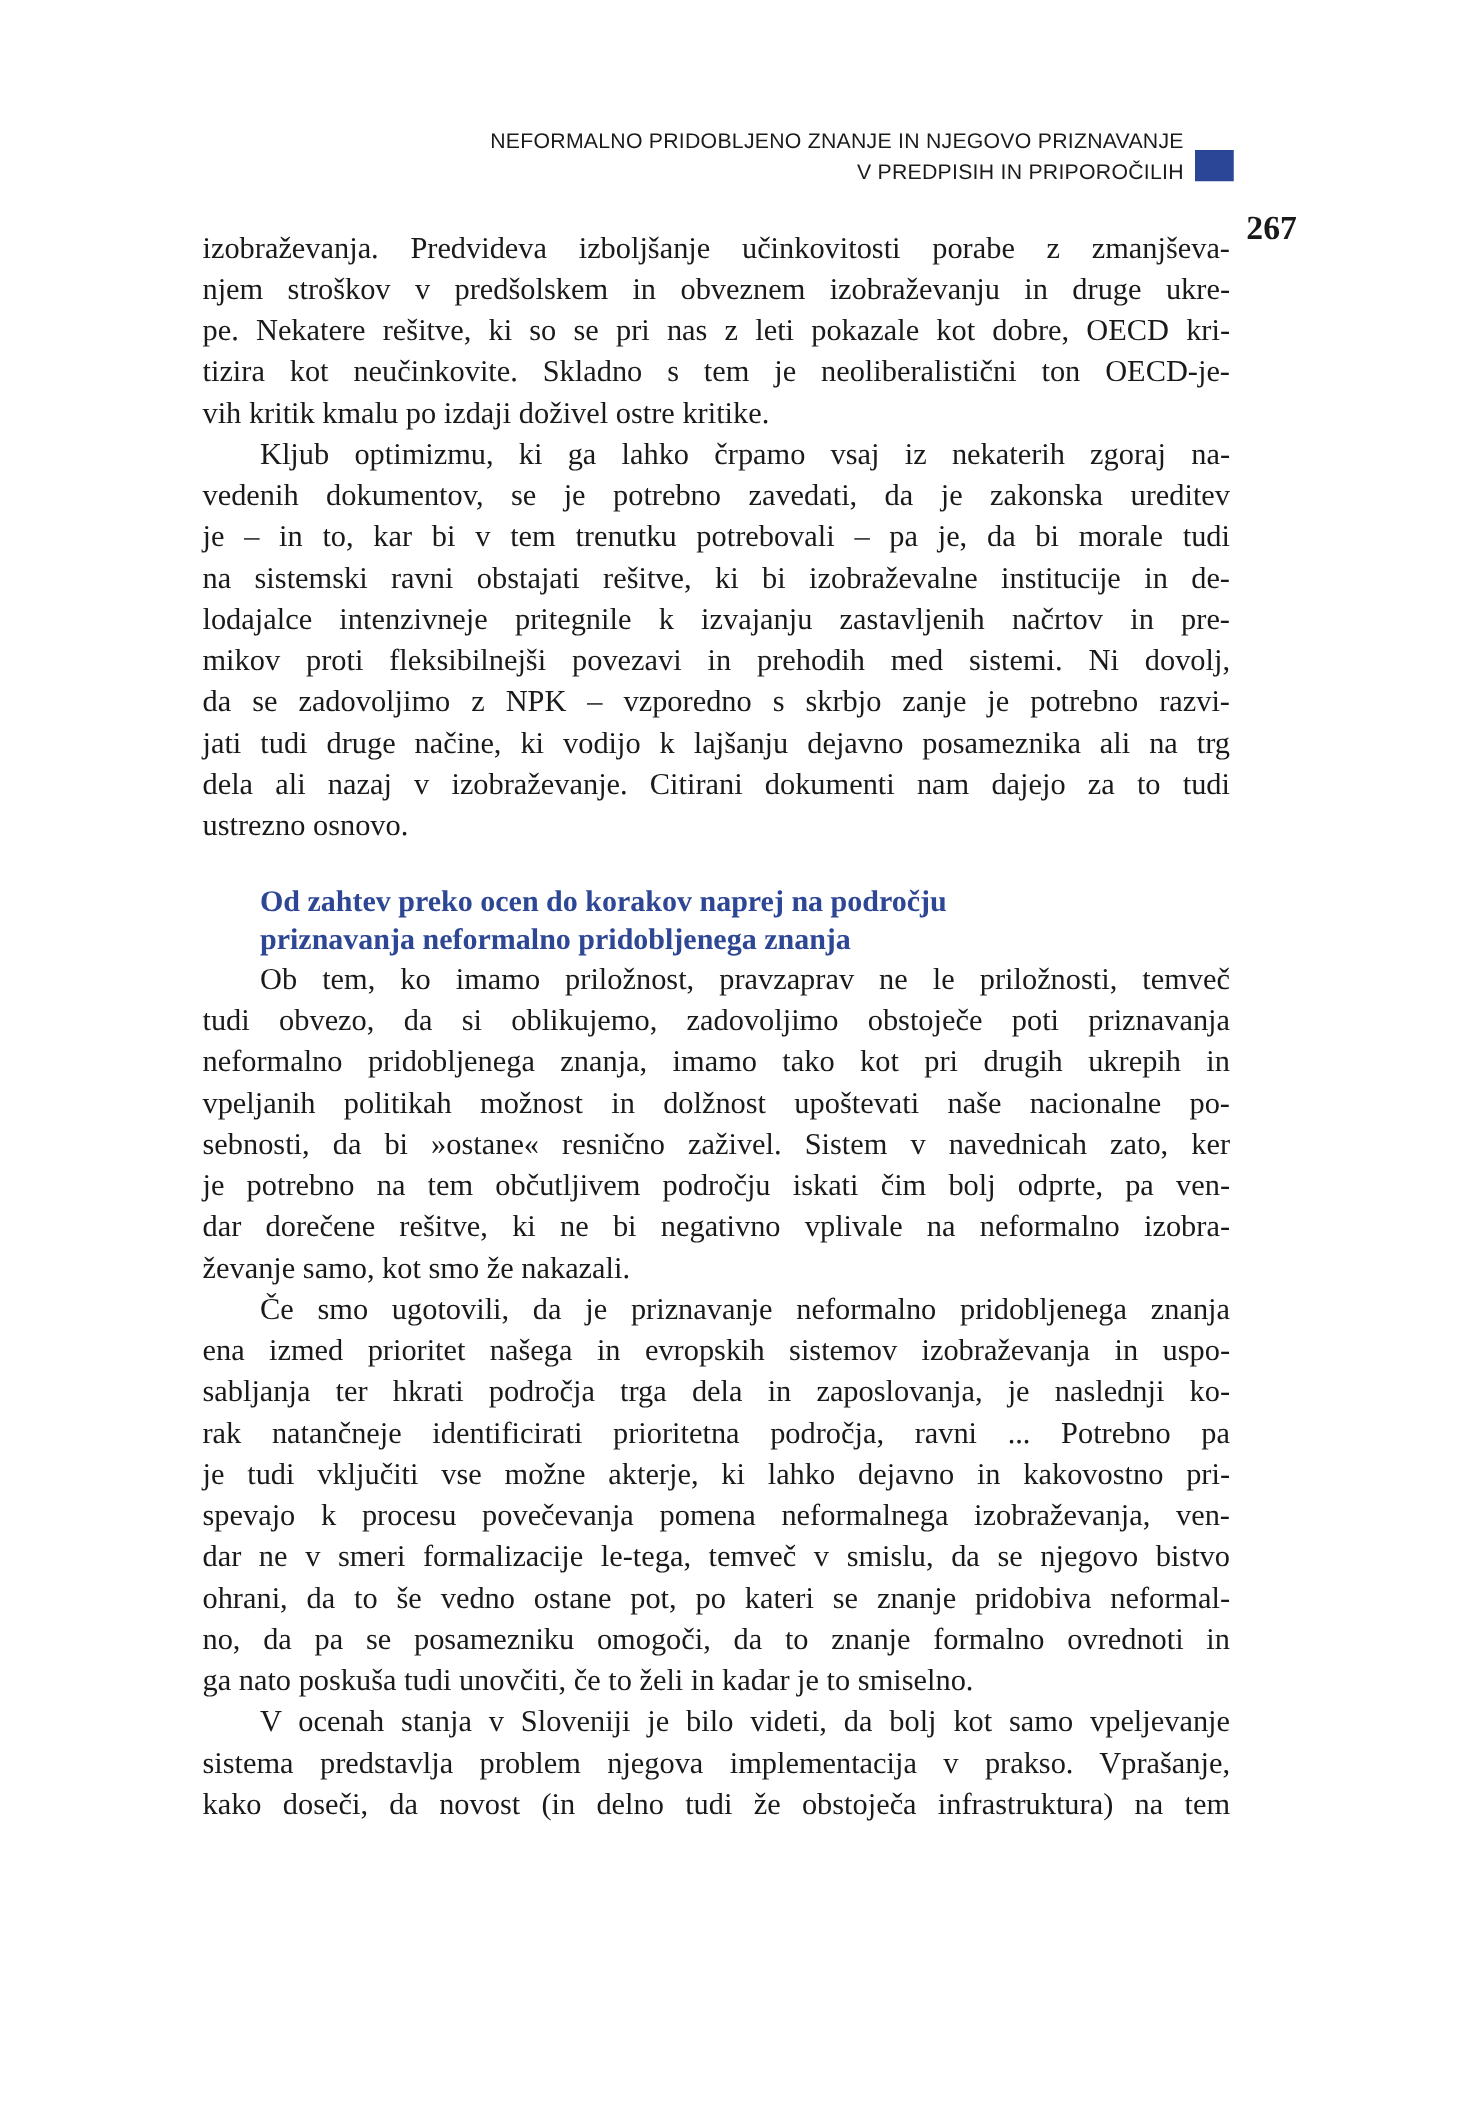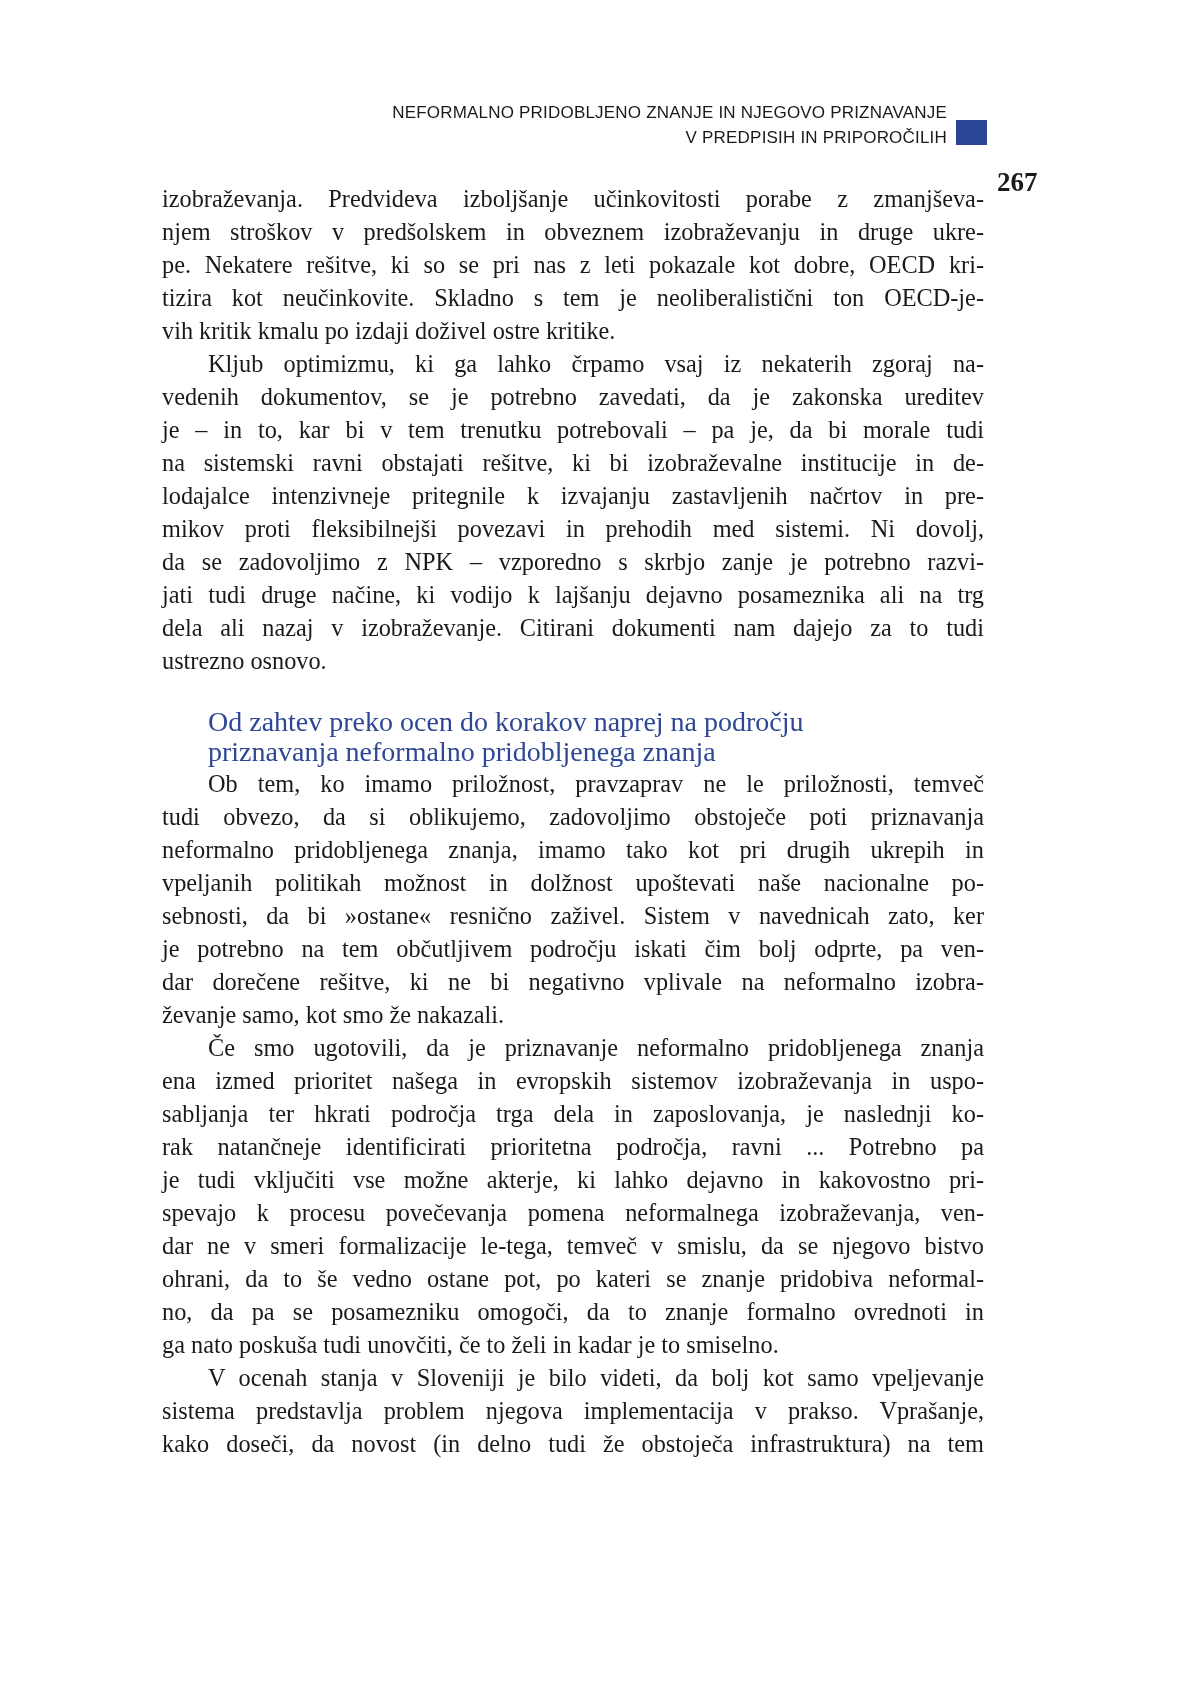--- a/index.html
+++ b/index.html
@@ -31,21 +31,21 @@
       font-size: 24.3px; line-height: 33px; color: #1a1a1a;
     }
     .line { display: block; white-space: nowrap; text-align: justify; text-align-last: justify; height: 33px; font-family: Liberation Serif, serif; }
     .line.last { text-align-last: left; }
     .line.indent { padding-left: 46px; }
 
     .section-heading {
       margin-top: 30px;
       padding-left: 46px;
       font-family: "Liberation Serif", "DejaVu Serif", serif;
-      font-weight: normal; font-size: 28px; line-height: 30px;
+      font-weight: bold; font-size: 24px; line-height: 30px;
       color: #2e4795;
     }
     .section-heading .hline { display: block; white-space: nowrap; }
   </style>
 </head>
 <body>
 
 <div class="page">
 
   <div class="running-head">

